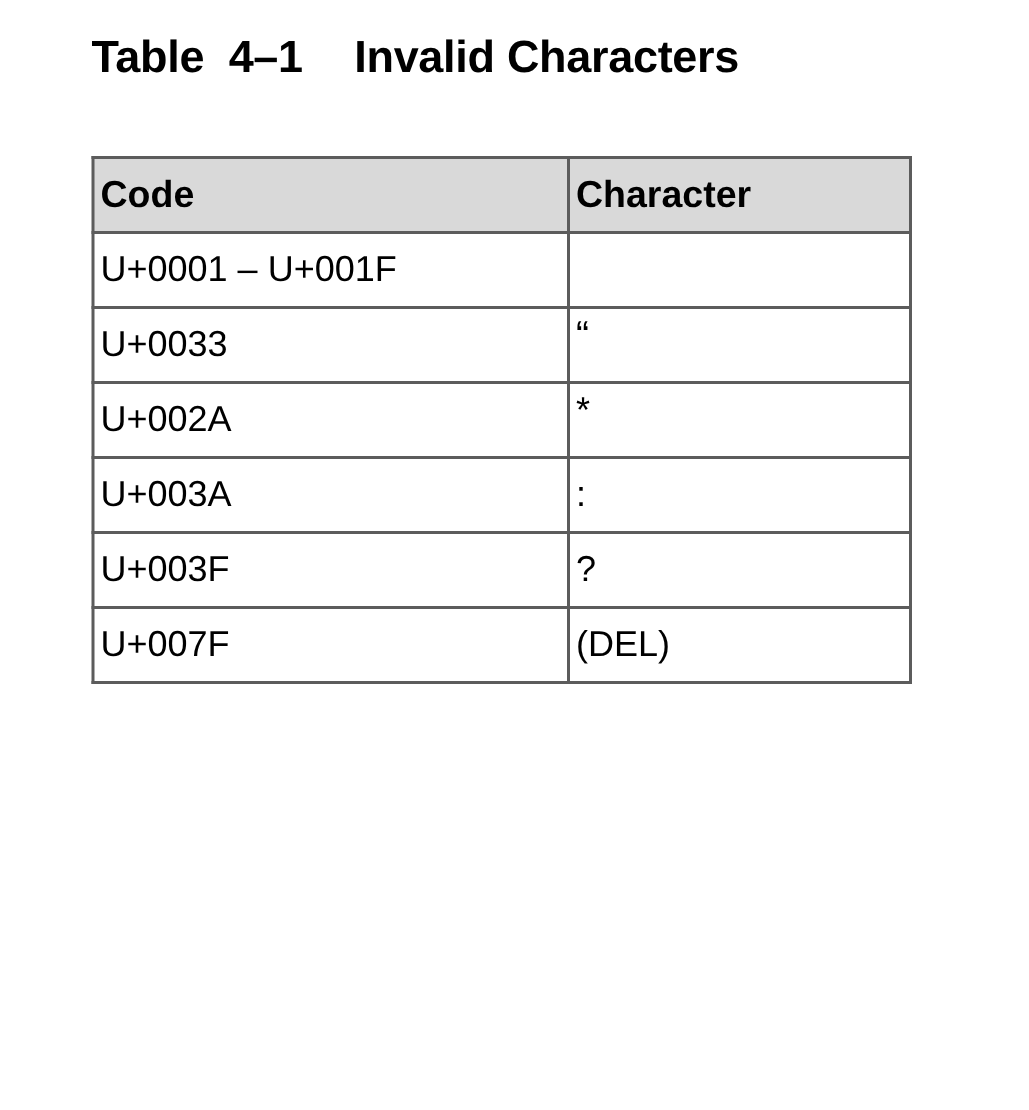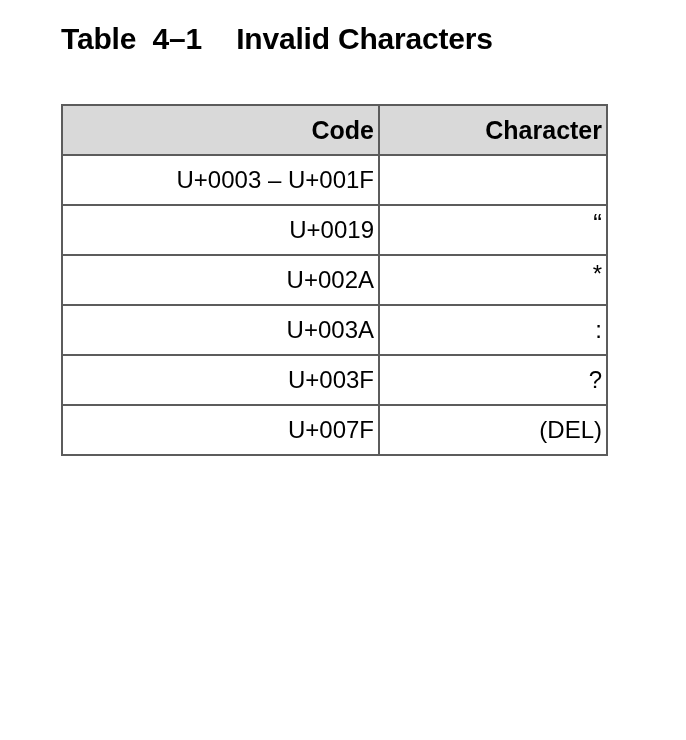--- a/index.html
+++ b/index.html
@@ -48,21 +48,21 @@
     table-layout: fixed;
   }
   .data-table col.col-code { width: 317px; }
   .data-table col.col-char { width: 228px; }
 
   .data-table th,
   .data-table td {
     border: 2px solid #5c5c5c;
     height: 50px;
     padding: 0 4px;
-    text-align: right;
+    text-align: left;
     vertical-align: middle;
     font-family: "Liberation Sans", sans-serif;
     font-size: 24px;
     color: #000000;
     background: #ffffff;
     box-sizing: border-box;
   }
   .data-table th {
     background: #d9d9d9;
     font-weight: bold;
@@ -105,25 +105,25 @@
       <col class="col-char">
     </colgroup>
     <thead>
       <tr>
         <th>Code</th>
         <th>Character</th>
       </tr>
     </thead>
     <tbody>
       <tr>
-        <td>U+0003 – U+001F</td>
+        <td>U+0001 – U+001F</td>
         <td class="cell-char glyph-empty"></td>
       </tr>
       <tr>
-        <td>U+0019</td>
+        <td>U+0033</td>
         <td class="cell-char glyph-quote">“</td>
       </tr>
       <tr>
         <td>U+002A</td>
         <td class="cell-char glyph-asterisk">*</td>
       </tr>
       <tr>
         <td>U+003A</td>
         <td class="cell-char glyph-colon">:</td>
       </tr>

